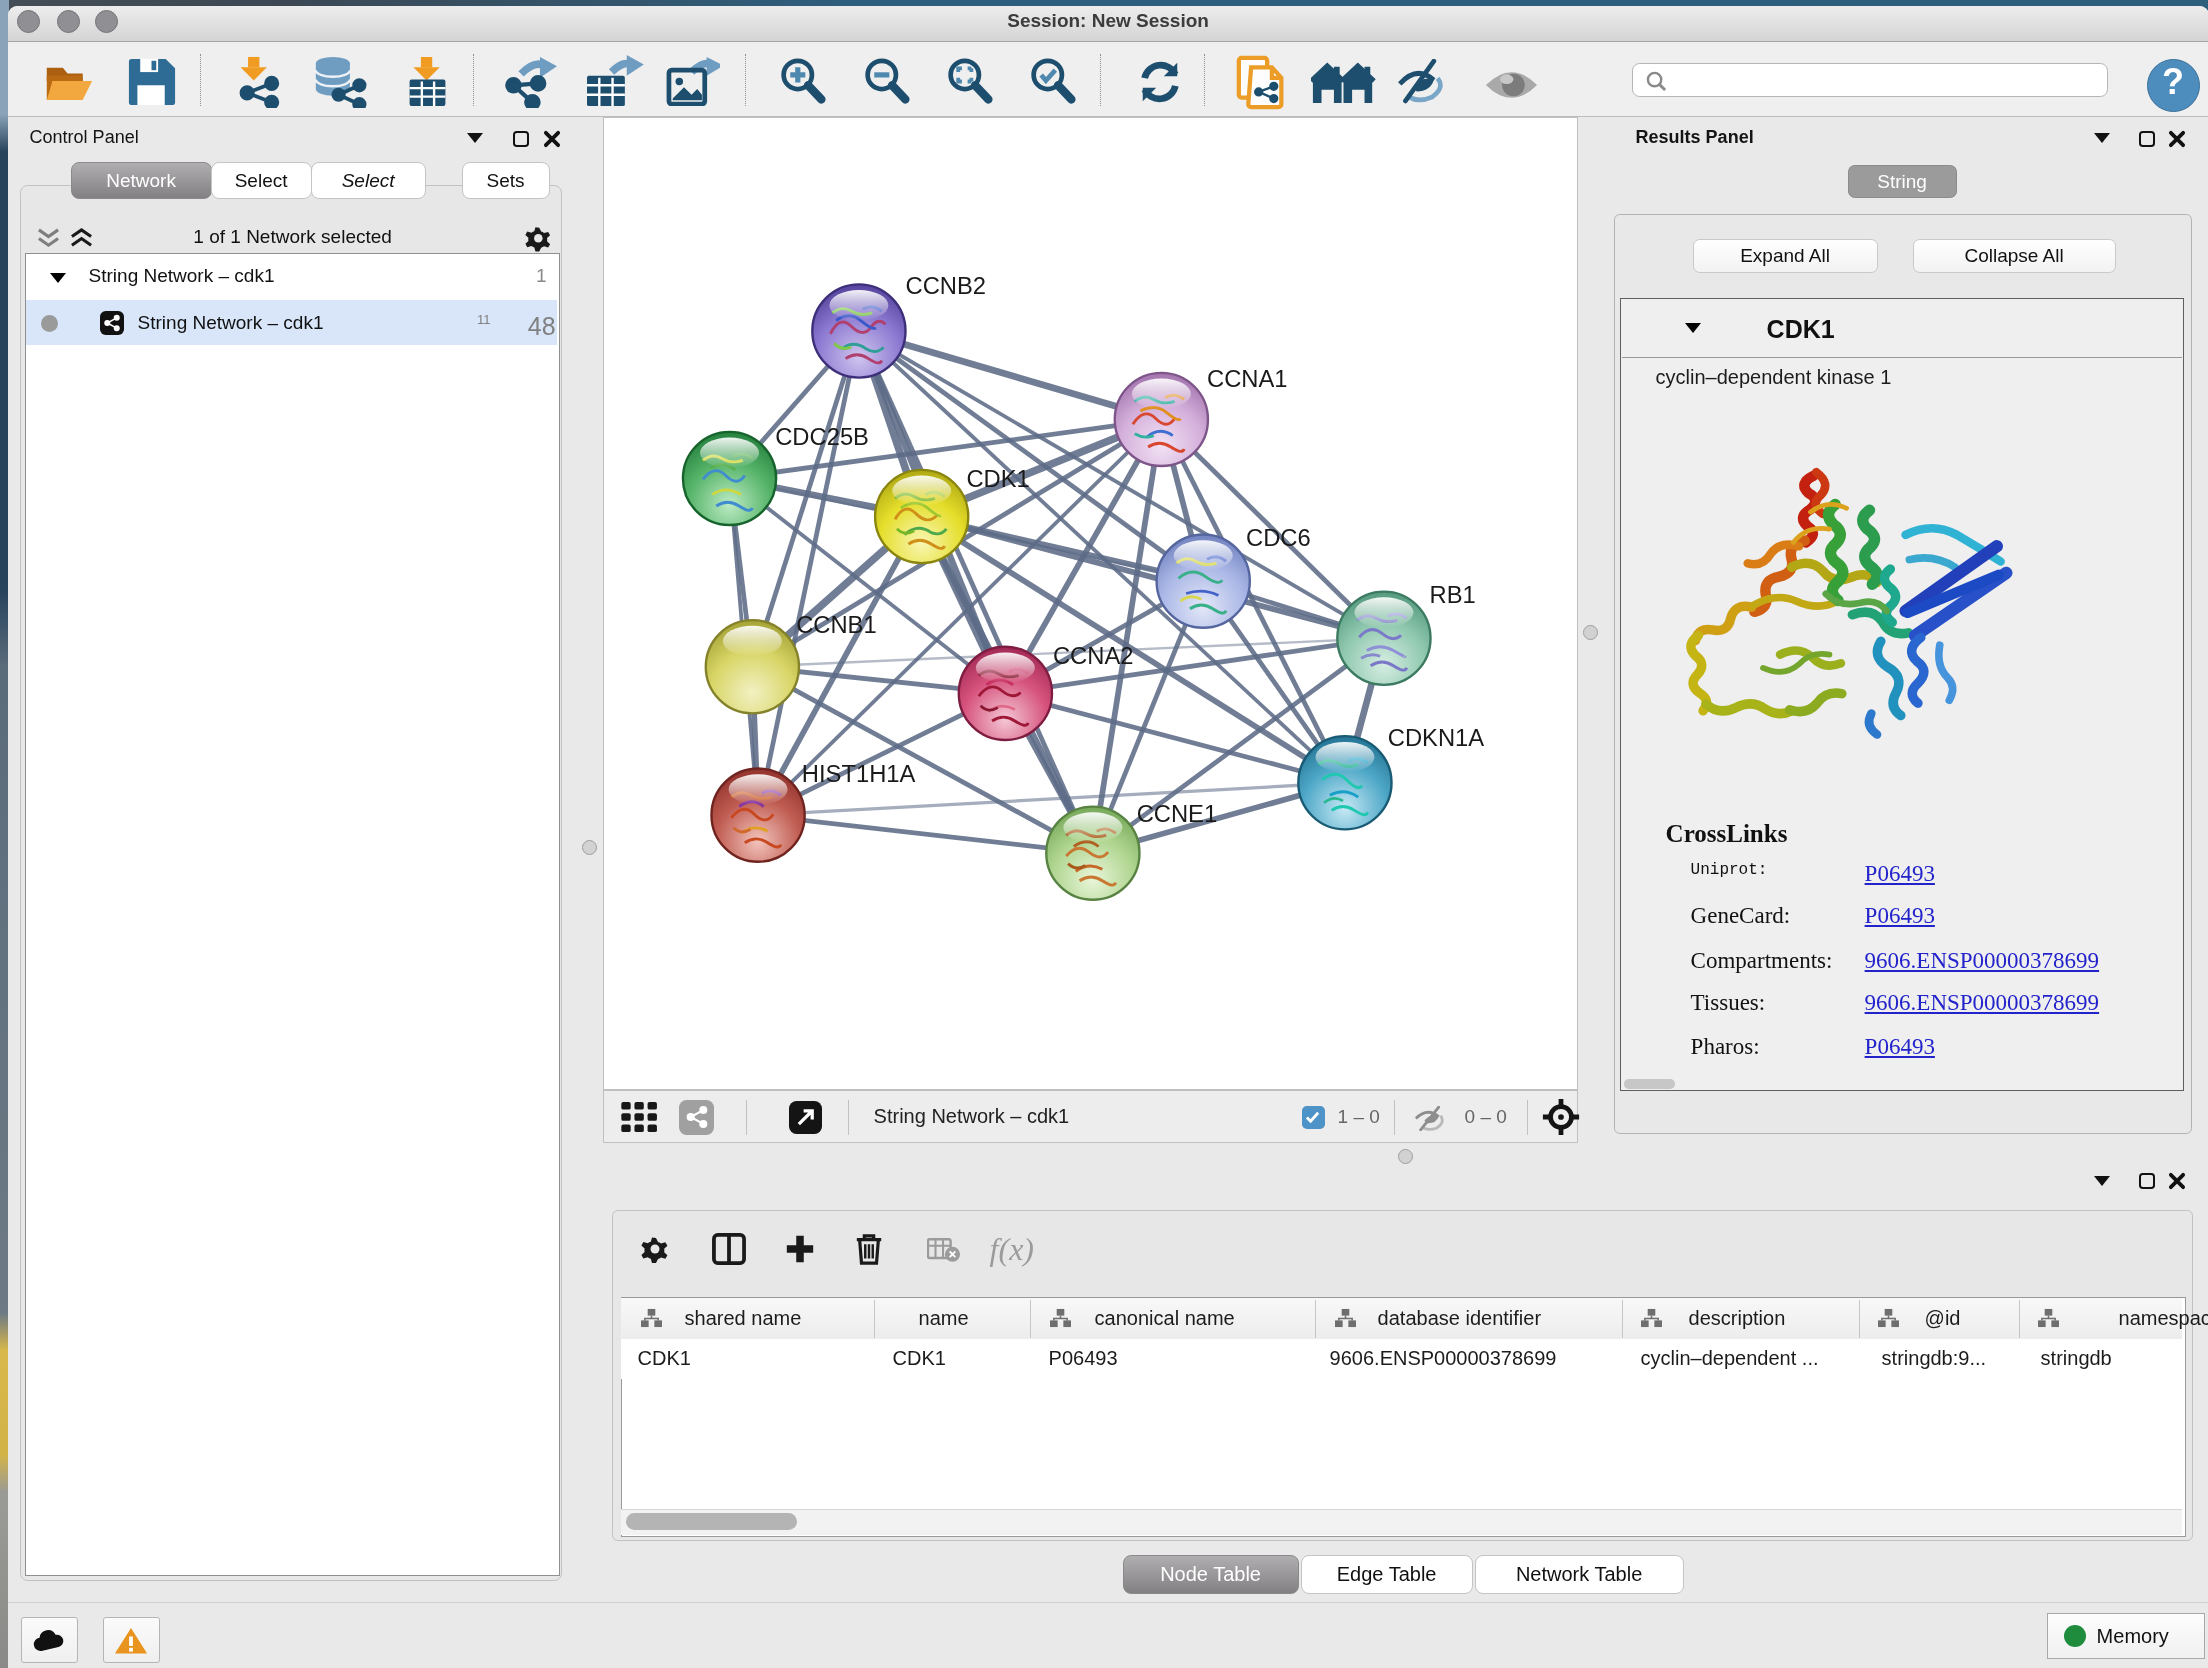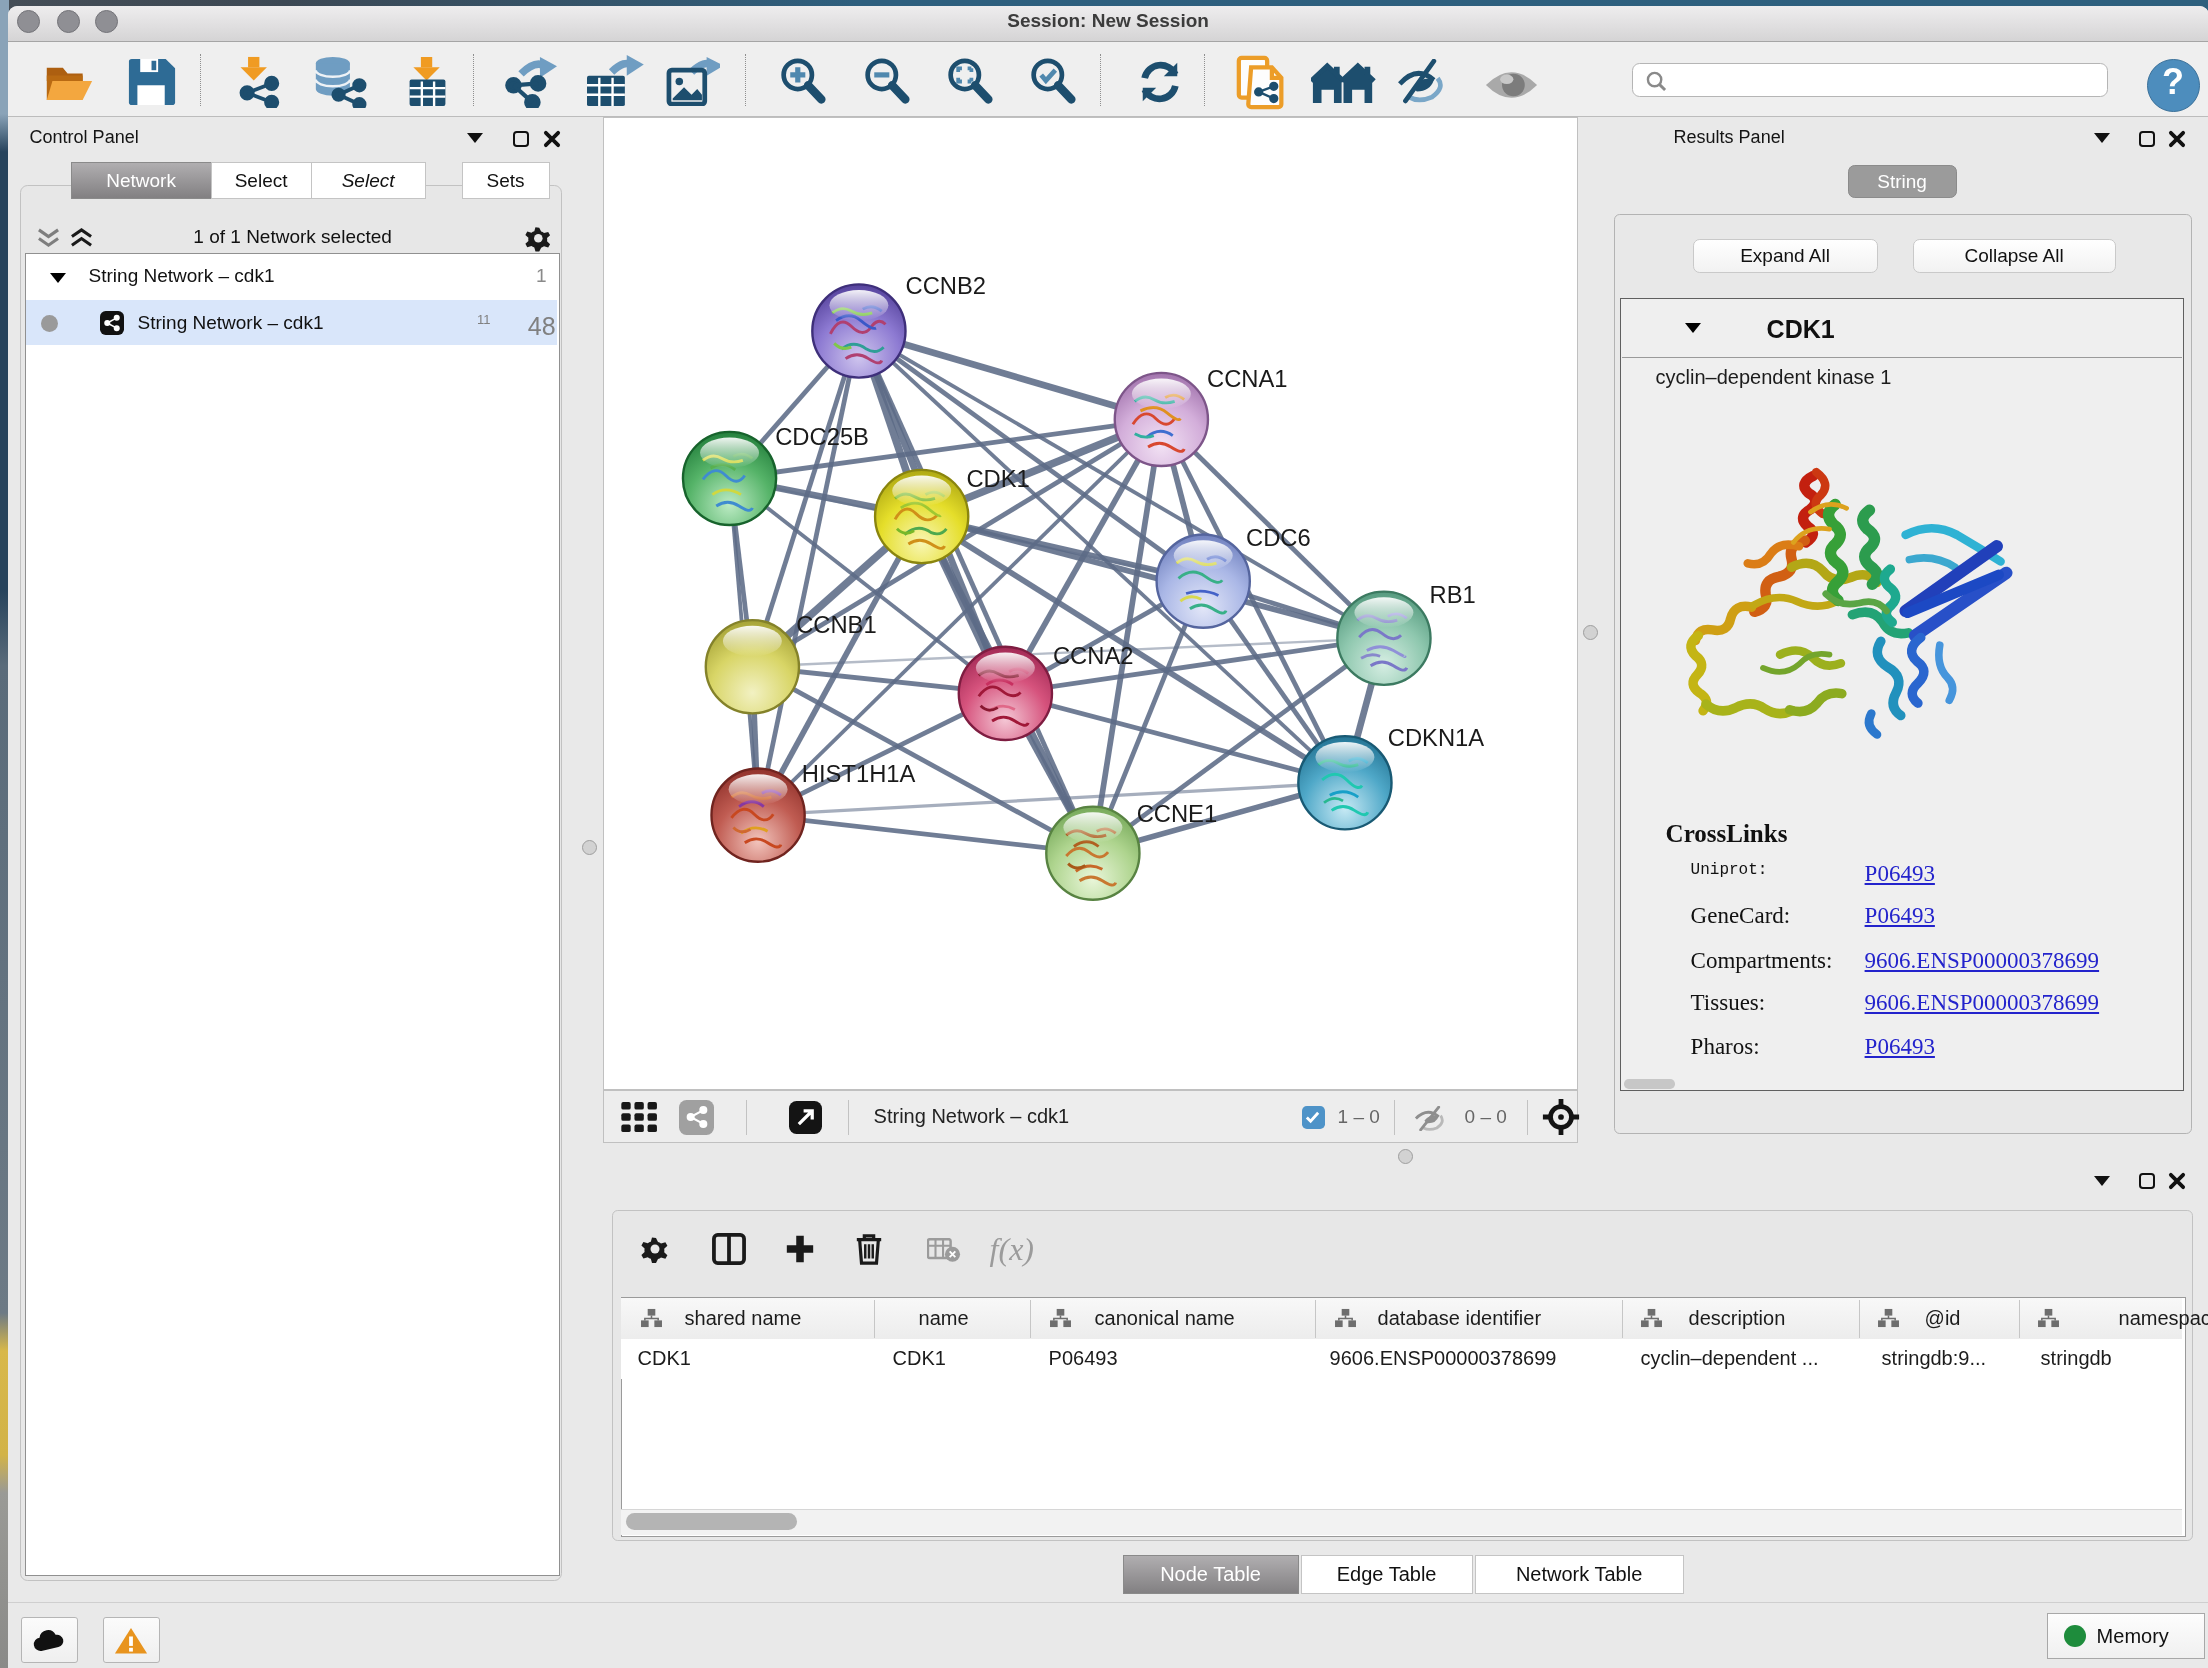--- a/index.html
+++ b/index.html
@@ -15,21 +15,21 @@
 .tl{top:4.8px;width:21px;height:21px;border-radius:50%;background:#8f8f94;border:1px solid #747479;}
 #title{top:4.8px;left:0;width:2201px;text-align:center;font-size:19px;font-weight:600;color:#3c3c3c;}
 
 #toolbar{left:0;top:36px;width:2201px;height:74px;background:#efefef;border-bottom:1px solid #bcbcbc;}
 .vdots{top:11.4px;width:0;height:52px;border-left:1.9px dotted #8f8f8f;}
 
 .phead{font-size:18px;color:#141414;}
 .icon-tri{width:0;height:0;border-left:8.6px solid transparent;border-right:8.6px solid transparent;border-top:10.5px solid #111;}
 .icon-sq{width:12.4px;height:12.4px;border:2.4px solid #111;border-radius:3.8px;}
 .tabbtn{height:35px;line-height:35px;text-align:center;font-size:19px;color:#111;
-  background:#fff;border:1px solid #c4c4c4;border-radius:0;}
+  background:#fff;border:1px solid #c4c4c4;border-radius:8px;}
 .tabsel{background:linear-gradient(#b0aeb0,#828082);color:#fff;border-color:#8a8a8a;}
 .whitebox{background:#fff;border:1px solid #909090;}
 .btn{background:linear-gradient(#ffffff,#f2f2f2);border:1px solid #c9c9c9;border-radius:6.7px;
   text-align:center;font-size:19px;color:#111;}
 a.lnk{color:#2323cc;text-decoration:underline;}
 .serif{font-family:"Liberation Serif",serif;}
 .hdrtxt{top:1301px;font-size:20px;color:#1c1c1c;}
 .rowtxt{top:1341px;font-size:20px;color:#1c1c1c;}
 .treeic{width:23px;height:20px;}
 </style>
@@ -537,21 +537,21 @@
   <div class="abs" style="left:1519px;top:1094px;width:1px;height:35px;background:#c2c2c2;"></div>
   <svg class="abs" style="left:1533px;top:1091px" width="40" height="40" viewBox="0 0 42 42">
     <circle cx="21" cy="21" r="11" fill="none" stroke="#141414" stroke-width="5"></circle>
     <path d="M21 2 v9 M21 31 v9 M2 21 h9 M31 21 h9" stroke="#141414" stroke-width="5"></path>
     <circle cx="21" cy="21" r="3" fill="#141414"></circle>
   </svg>
   <div class="abs" style="left:574px;top:834px;width:13.3px;height:13.3px;border-radius:50%;background:#d2d2d2;border:1px solid #9e9e9e;"></div>
   <div class="abs" style="left:1575px;top:619px;width:13.3px;height:13.3px;border-radius:50%;background:#d2d2d2;border:1px solid #9e9e9e;"></div>
   <div class="abs" style="left:1390px;top:1143px;width:13.3px;height:13.3px;border-radius:50%;background:#d2d2d2;border:1px solid #9e9e9e;"></div>
 
-  <div class="abs phead" style="left:1666px;top:121px;">Results Panel</div>
+  <div class="abs phead" style="left:1628px;top:121px;font-weight:bold;">Results Panel</div>
   <div class="abs icon-tri" style="left:2086px;top:127px;"></div>
   <div class="abs icon-sq" style="left:2131px;top:125px;"></div>
   <svg class="abs" style="left:2160px;top:124px" width="18" height="18" viewBox="0 0 19 19">
     <path d="M3 3 L16 16 M16 3 L3 16" stroke="#111" stroke-width="4" stroke-linecap="round"></path>
   </svg>
   <div class="abs" style="left:1606px;top:208px;width:576px;height:918px;background:#e8e8e8;border:1px solid #b3b3b3;border-radius:5.7px;"></div>
   <div class="abs" style="left:1840px;top:159px;width:107px;height:31px;background:#9b9b9b;border:1px solid #8b8b8b;border-radius:6.7px;color:#fff;font-size:19px;text-align:center;line-height:31px;">String</div>
   <div class="abs btn" style="left:1685px;top:233px;width:183px;height:32px;line-height:32px;">Expand All</div>
   <div class="abs btn" style="left:1905px;top:233px;width:201px;height:32px;line-height:32px;">Collapse All</div>
   <div class="abs" style="left:1612px;top:292px;width:564px;height:793px;background:#efefef;border:1.9px solid #5f5f5f;box-sizing:border-box;"></div>

